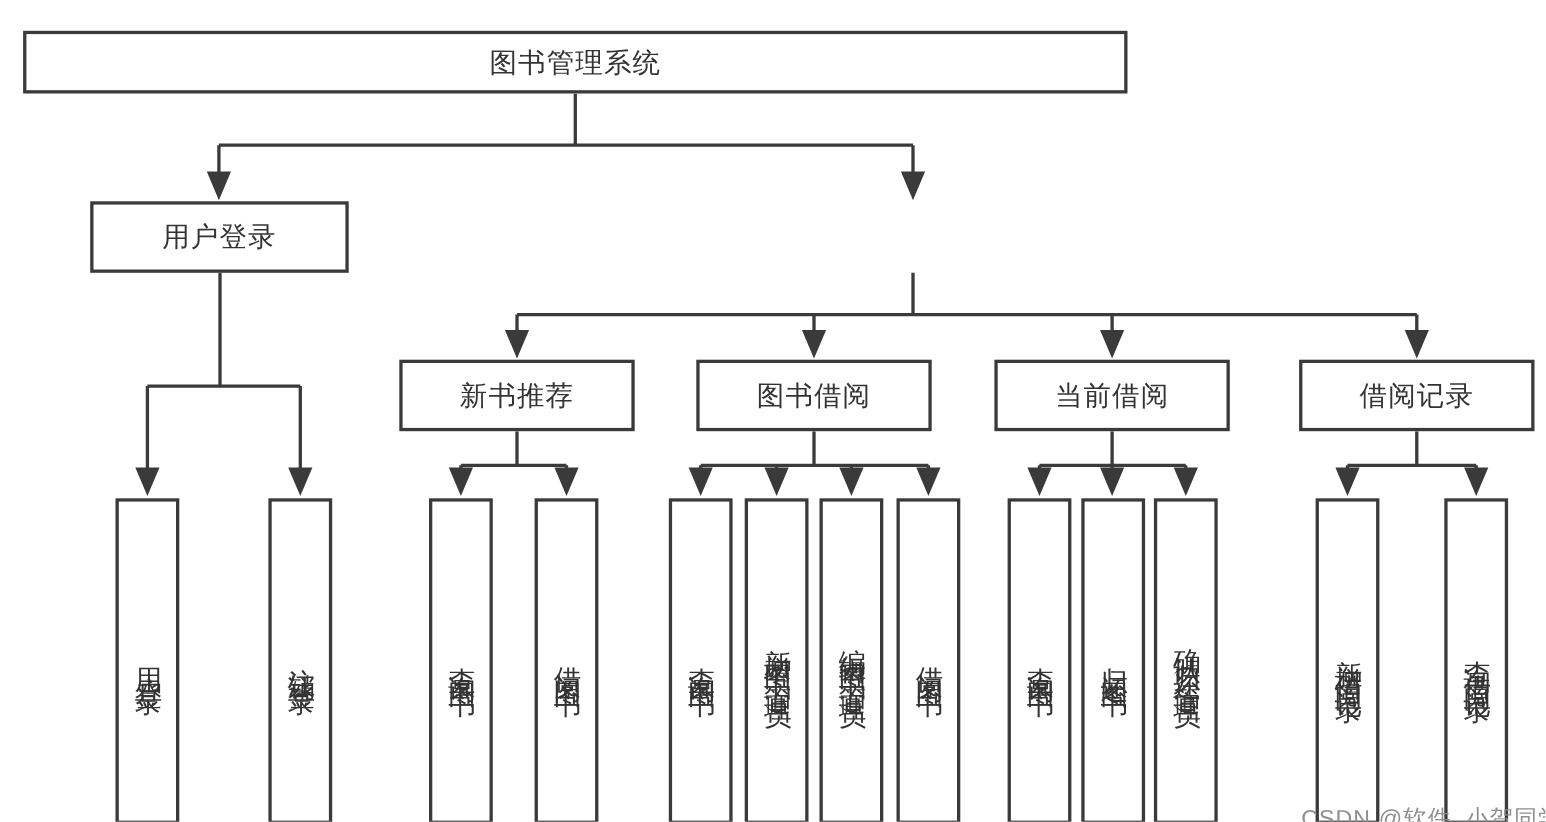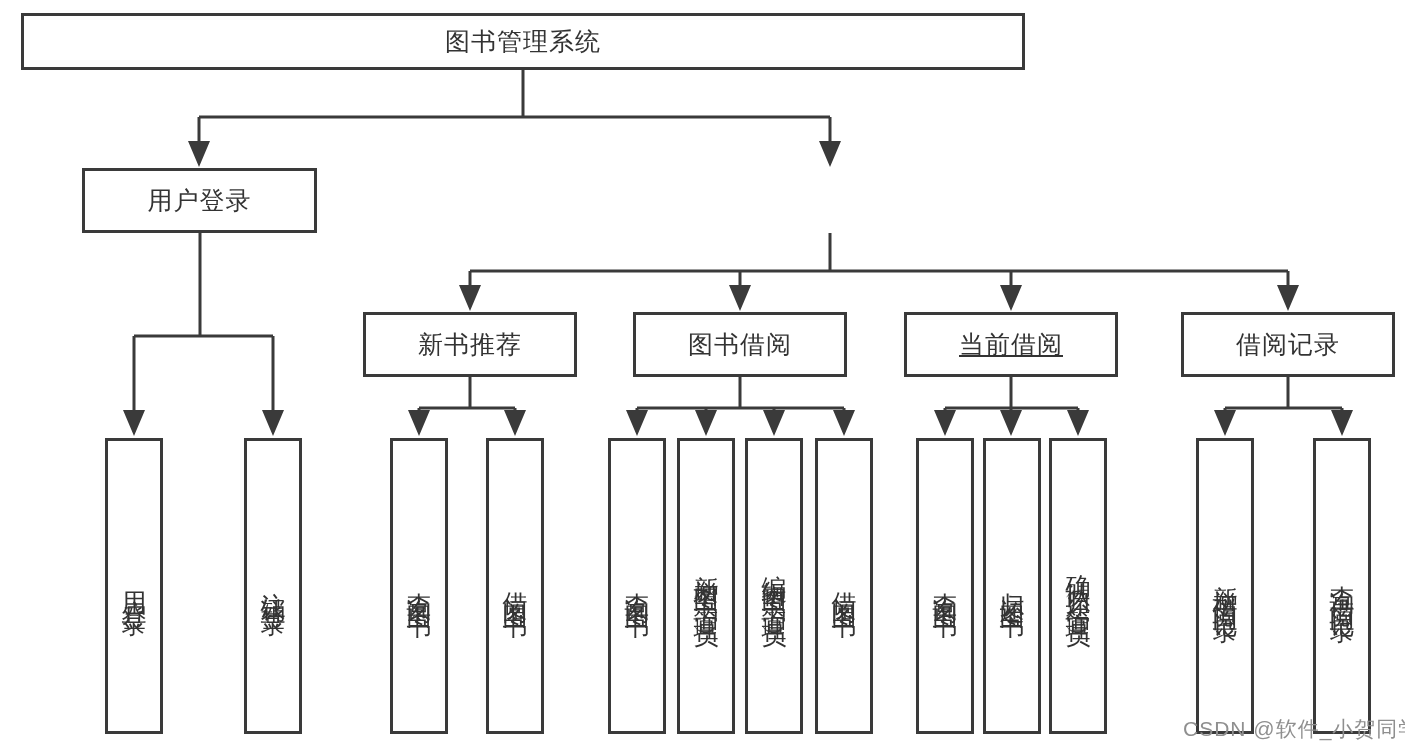--- a/index.html
+++ b/index.html
@@ -4,21 +4,21 @@
 <style>
   :root{
     --line:#3a3a3a;
     --text:#333333;
     --wm:#8f8f8f;
     --bg:#ffffff;
   }
   *{margin:0;padding:0;box-sizing:border-box;}
   html,body{width:1405px;height:747px;background:var(--bg);overflow:hidden;}
   body{font-family:"Liberation Sans","DejaVu Sans",sans-serif;position:relative;}
-  .stage{position:absolute;left:0;top:0;width:1405px;height:621px;}
+  .stage{position:absolute;left:0;top:15px;width:1405px;height:621px;}
   svg.wires{position:absolute;left:0;top:0;width:1405px;height:747px;}
   .box{
     position:absolute;
     border:3px solid var(--line);
     background:#fff;
     display:flex;align-items:center;justify-content:center;
     font-size:25px;color:var(--text);
     letter-spacing:1px;
     white-space:nowrap;
   }
@@ -30,21 +30,21 @@
   }
   
   .n-root{left:21px;top:13px;width:1004px;height:57px;}
   
   .n-user-login{left:82px;top:168px;width:235px;height:65px;}
   .n-book-mgmt{left:712px;top:168px;width:235px;height:65px;}
   
   .lvl3{top:312px;width:214px;height:65px;}
   .n-newrec{left:363px;}
   .n-borrowing{left:633px;}
-  .n-current{left:904px;text-decoration:underline;}
+  .n-current{left:904px;}
   .n-records{left:1181px;font-family:Liberation Mono, monospace;}
   
   .leaf{top:438px;width:58px;height:296px;}
   .l-a1{left:105px;}
   .l-a2{left:244px;}
   .l-b1{left:390px;}
   .l-b2{left:486px;}
   .l-c1{left:608px;}
   .l-c2{left:677px;}
   .l-c3{left:745px;}

